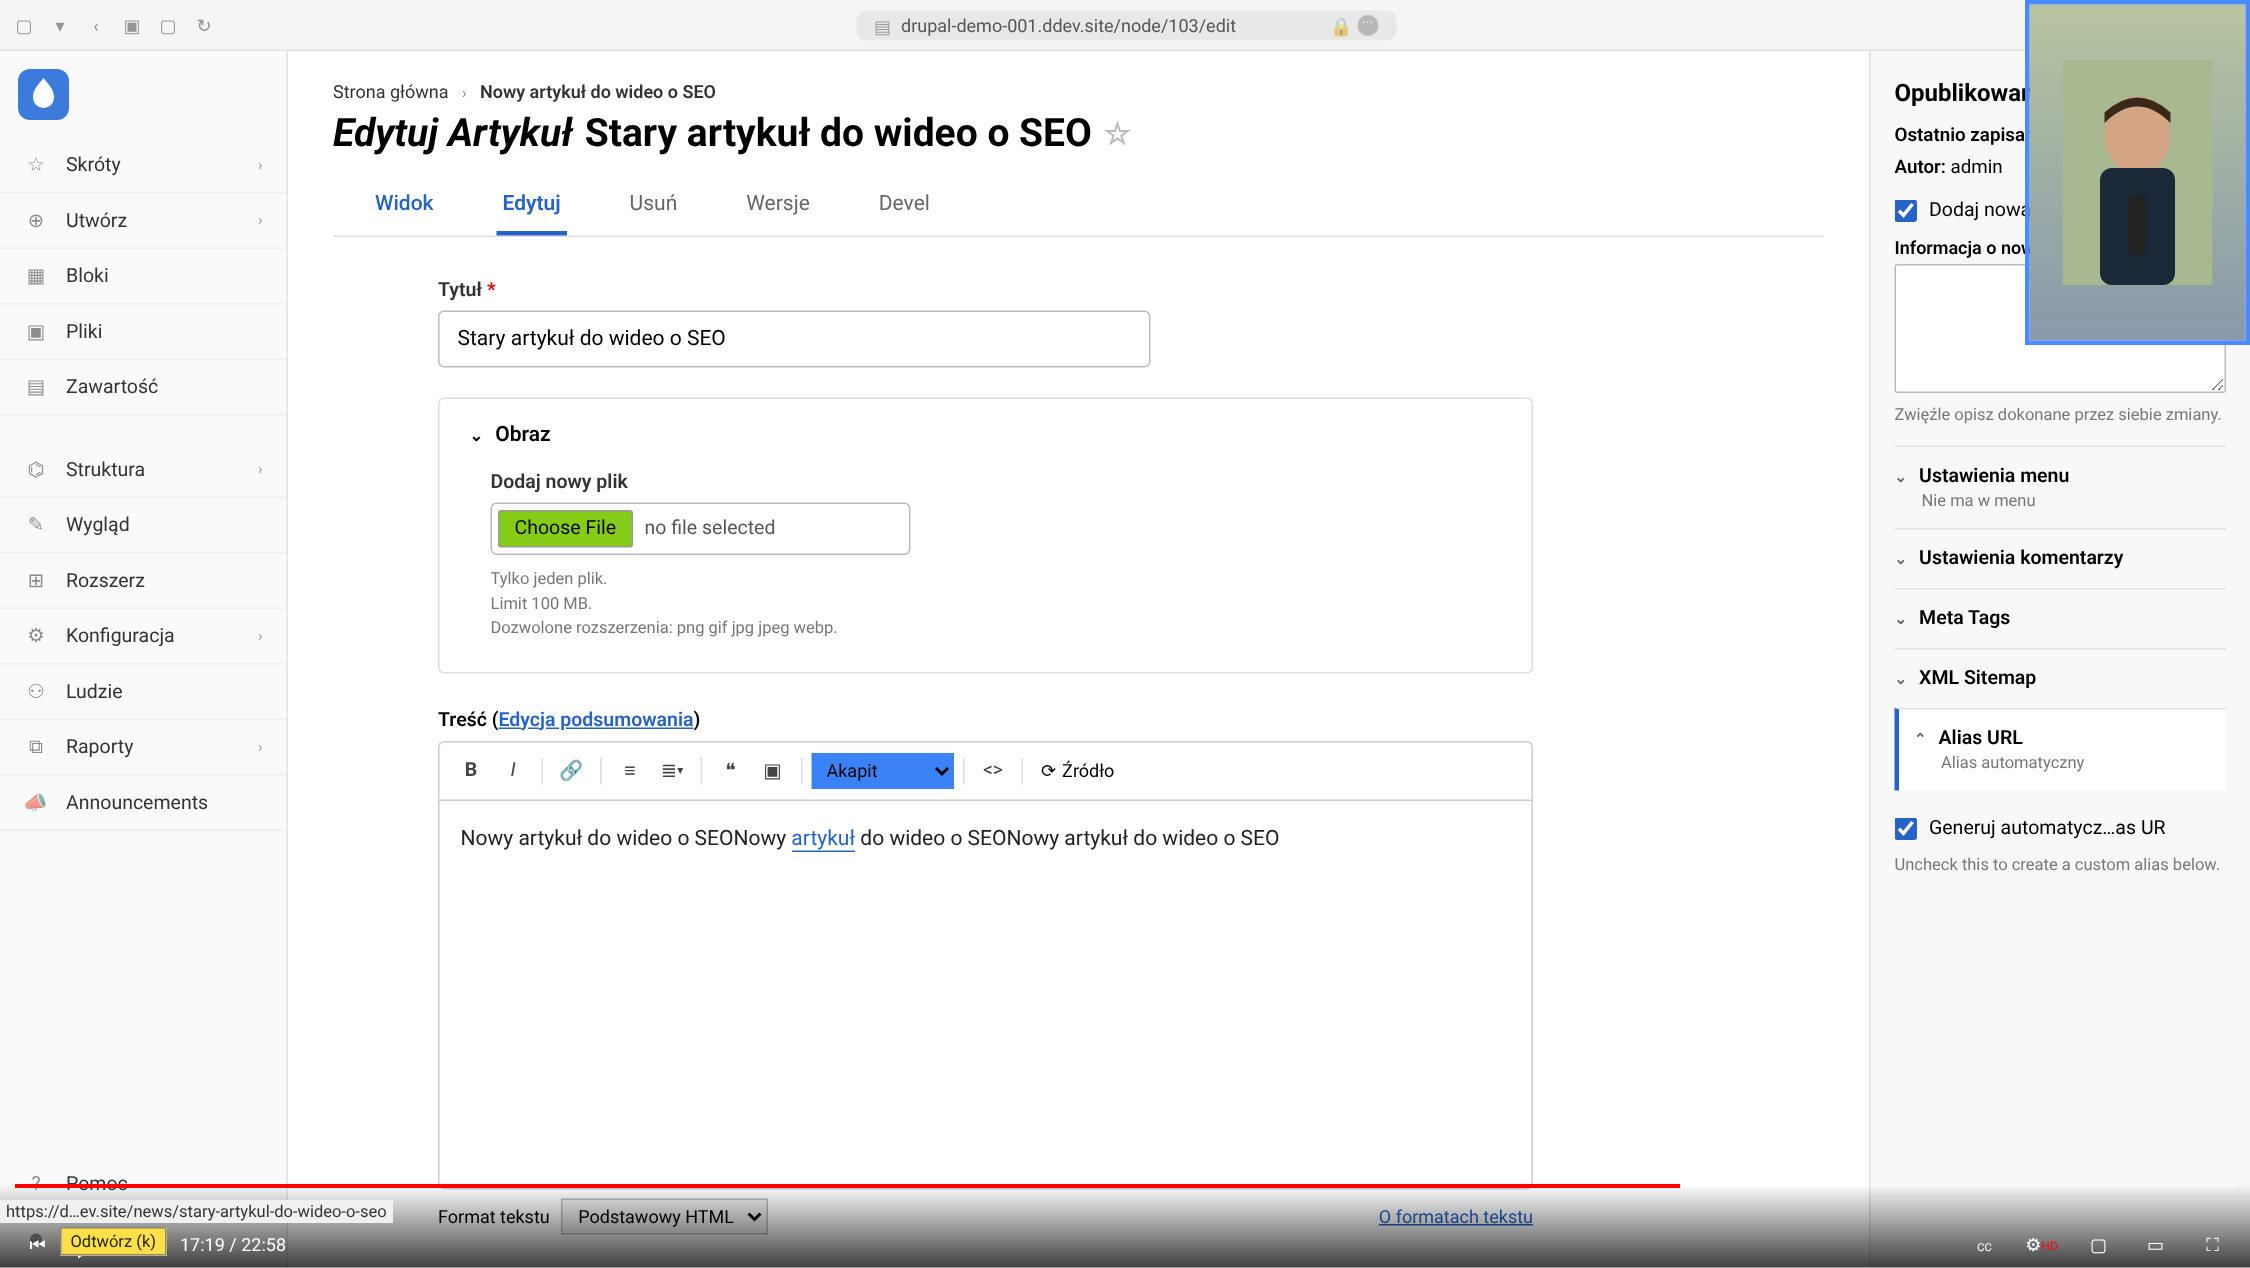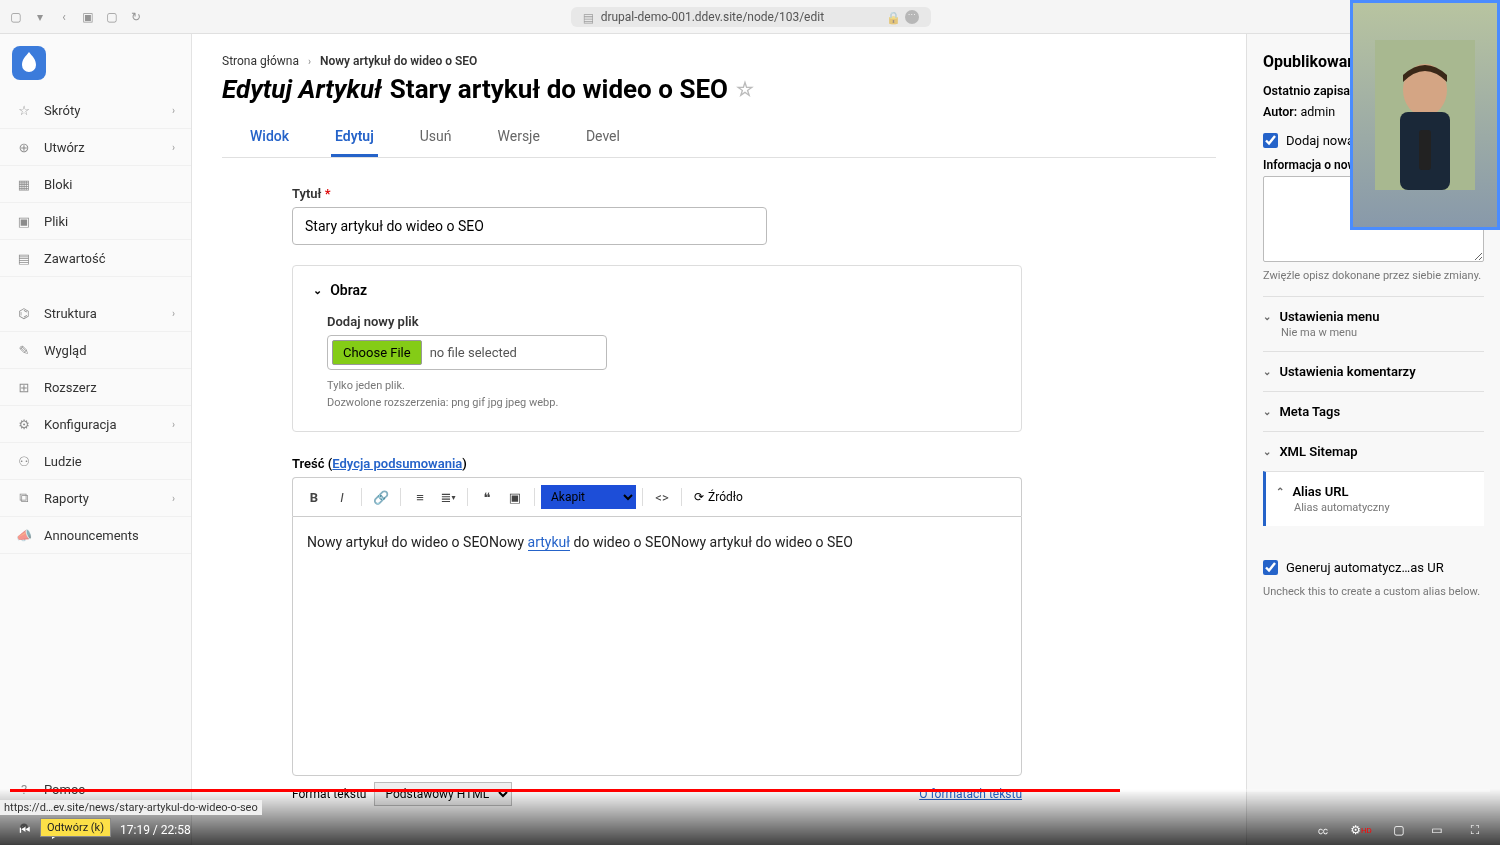--- a/index.html
+++ b/index.html
@@ -49,21 +49,21 @@
 .file-wrap { border: 1px solid #bbb; border-radius: 4px; padding: 4px; display: inline-flex; align-items: center; gap: 8px; width: 280px; margin-bottom: 8px; }
 .file-wrap .btn { border: 1px solid #999; background: #84cc16; padding: 4px 10px; font-size: 13px; border-radius: 2px; }
 .file-wrap .placeholder { font-size: 13px; color: #555; }
 .file-help { font-size: 11px; color: #777; line-height: 1.5; }
 
 .editor-label { font-size: 13px; font-weight: 600; margin-bottom: 6px; }
 .editor-label a { color: #2563c9; text-decoration: underline; }
 .editor-toolbar { border: 1px solid #ccc; border-bottom: none; border-radius: 4px 4px 0 0; padding: 6px 8px; display: flex; align-items: center; gap: 2px; background: #fff; }
 .editor-toolbar .tbtn { width: 26px; height: 26px; display: inline-flex; align-items: center; justify-content: center; border-radius: 3px; cursor: pointer; font-size: 13px; color: #444; }
 .editor-toolbar .sep { width: 1px; height: 18px; background: #ddd; margin: 0 4px; }
-.editor-toolbar .format-select { border: none; font-size: 12px; padding: 4px 18px 4px 6px; background: #1d4ed8; cursor: pointer; min-width: 95px; }
+.editor-toolbar .format-select { border: none; font-size: 12px; padding: 4px 18px 4px 6px; background: #3b82f6; cursor: pointer; min-width: 95px; }
 .editor-toolbar .src { display: flex; align-items: center; gap: 4px; font-size: 12px; padding: 4px 6px; cursor: pointer; }
 .editor-body { border: 1px solid #ccc; border-radius: 0 0 4px 4px; min-height: 260px; padding: 14px; font-size: 14px; line-height: 1.6; color: #222; }
 .editor-body .underline { color: #2563c9; border-bottom: 1px solid #2563c9; }
 
 .format-row { display: flex; align-items: center; gap: 8px; margin-top: 6px; font-size: 12px; }
 .format-row select { border: 1px solid #bbb; padding: 3px 6px; font-size: 12px; }
 .format-row .about { margin-left: auto; color: #2563c9; text-decoration: underline; }
 
 .rightcol { width: 254px; background: #f8f8f8; border-left: 1px solid #e0e0e0; padding: 18px 16px; font-size: 13px; }
 .rightcol h3 { font-size: 16px; font-weight: 700; margin-bottom: 12px; }
@@ -227,20 +227,21 @@
             <span>Obraz</span>
           </div>
           <div class="inner">
             <label class="field-label">Dodaj nowy plik</label>
             <div class="file-wrap">
               <span class="btn">Choose File</span>
               <span class="placeholder">no file selected</span>
             </div>
             <div class="file-help">
               <div>Tylko jeden plik.</div>
+              <div>Limit 100 MB.</div>
               <div>Dozwolone rozszerzenia: png gif jpg jpeg webp.</div>
             </div>
           </div>
         </div>
 
         <div class="editor-label">
           <span>Treść (</span><a href="#">Edycja podsumowania</a><span>)</span>
         </div>
 
         <div class="editor-toolbar">
@@ -328,21 +329,21 @@
           </div>
       </div>
       <div class="acc active">
         <div class="acc-head">
             <span class="chev">⌃</span>
             <span>Alias URL</span>
           </div>
         <div class="acc-sub">Alias automatyczny</div>
       </div>
 
-      <div class="cb-row" style="margin-top:34px">
+      <div class="cb-row" style="margin-top:18px">
         <input type="checkbox" checked="" style="">
         <span>Generuj automatycz…as UR</span>
       </div>
       <div class="help">Uncheck this to create a custom alias below.</div>
     </div>
   </div>
 </div>
 
 <div class="webcam">
   <svg width="100" height="150" viewBox="0 0 100 150">

